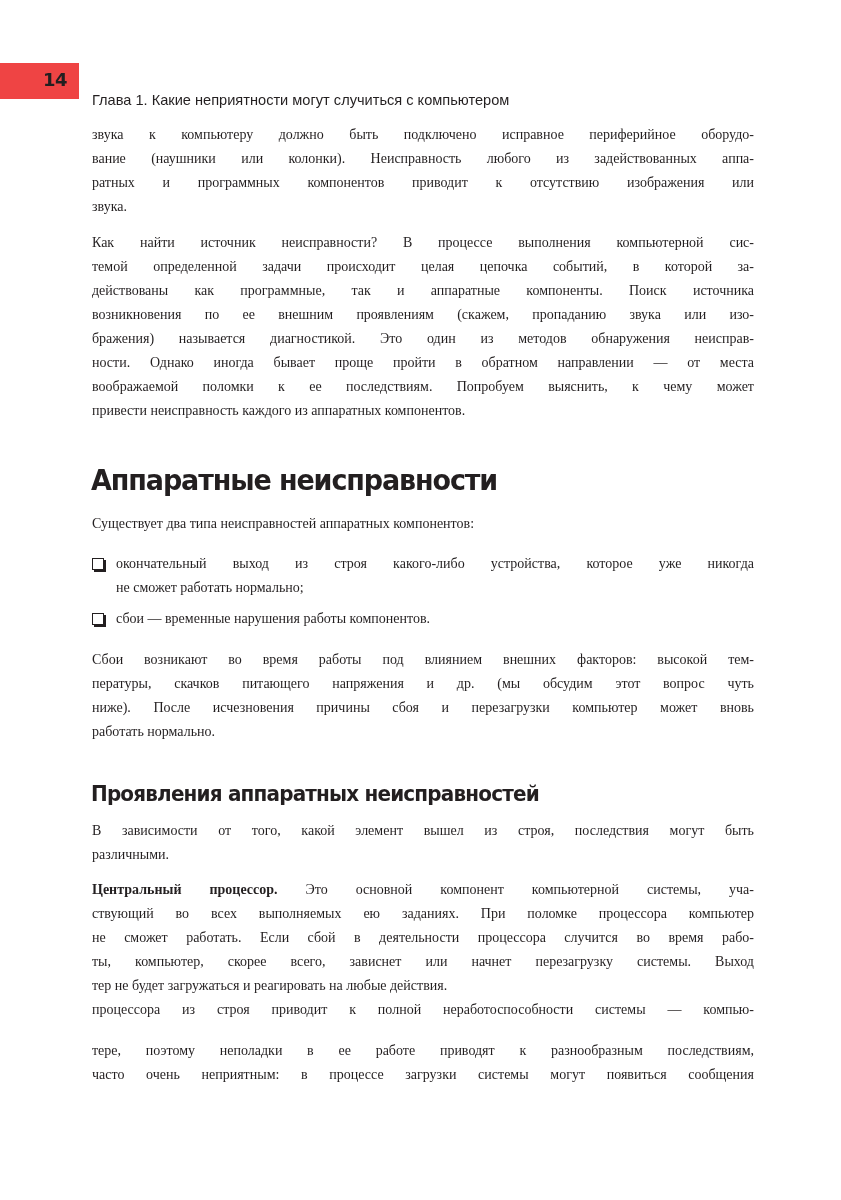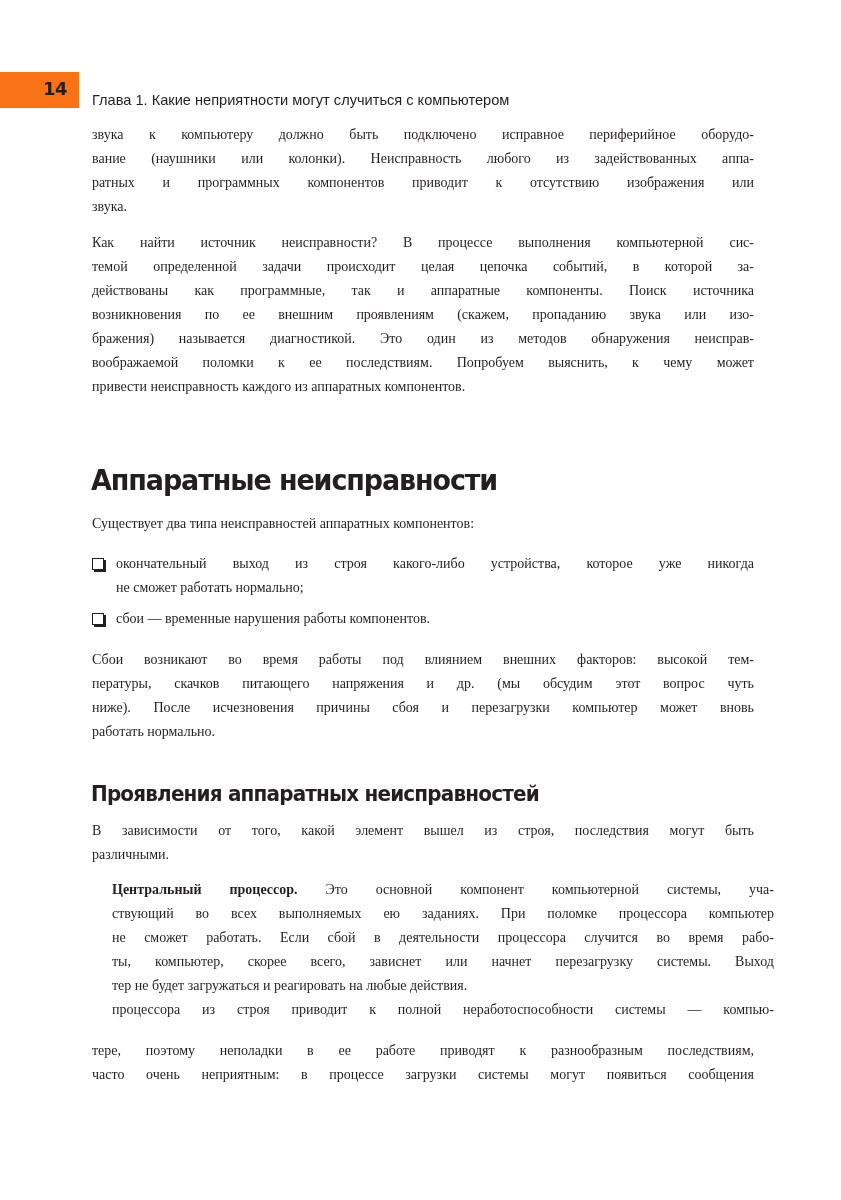--- a/index.html
+++ b/index.html
@@ -20,22 +20,21 @@
     left: 0;
     height: 36px;
     width: 600px;
   }
   .page-num-box {
     position: absolute;
     left: 0;
     top: 0;
     width: 79px;
     height: 36px;
-    background: #f97316;
-    margin-top: 9px;
+    background: #ef4444;
   }
   .page-num {
     position: absolute;
     right: 12px;
     top: 6px;
     font-family: "DejaVu Sans", sans-serif;
     font-weight: bold;
     font-size: 18px;
     letter-spacing: -0.5px;
     color: #231f20;
@@ -136,20 +135,21 @@
   <div class="line">ратных и программных компонентов приводит к отсутствию изображения или</div>
   <div class="line last">звука.</div>
 </div>
 
 <div class="para" style="top:231px;">
   <div class="line">Как найти источник неисправности? В процессе выполнения компьютерной сис-</div>
   <div class="line">темой определенной задачи происходит целая цепочка событий, в которой за-</div>
   <div class="line">действованы как программные, так и аппаратные компоненты. Поиск источника</div>
   <div class="line">возникновения по ее внешним проявлениям (скажем, пропаданию звука или изо-</div>
   <div class="line">бражения) называется диагностикой. Это один из методов обнаружения неисправ-</div>
+  <div class="line">ности. Однако иногда бывает проще пройти в обратном направлении — от места</div>
   <div class="line">воображаемой поломки к ее последствиям. Попробуем выяснить, к чему может</div>
   <div class="line last">привести неисправность каждого из аппаратных компонентов.</div>
 </div>
 
 <div class="h1">Аппаратные неисправности</div>
 
 <div class="para" style="top:512px;">
   <div class="line last">Существует два типа неисправностей аппаратных компонентов:</div>
 </div>
 
@@ -174,21 +174,21 @@
   <div class="line last">работать нормально.</div>
 </div>
 
 <div class="h2">Проявления аппаратных неисправностей</div>
 
 <div class="para" style="top:819px;">
   <div class="line">В зависимости от того, какой элемент вышел из строя, последствия могут быть</div>
   <div class="line last">различными.</div>
 </div>
 
-<div class="para" style="top:878px;margin-left:20px;">
+<div class="para" style="top:878px;">
   <div class="line"><span class="bold">Центральный процессор.</span><span> Это основной компонент компьютерной системы, уча-</span></div>
   <div class="line">ствующий во всех выполняемых ею заданиях. При поломке процессора компьютер</div>
   <div class="line">не сможет работать. Если сбой в деятельности процессора случится во время рабо-</div>
   <div class="line">ты, компьютер, скорее всего, зависнет или начнет перезагрузку системы. Выход</div>
   <div class="line last">тер не будет загружаться и реагировать на любые действия.</div>
   <div class="line">процессора из строя приводит к полной неработоспособности системы — компью-</div>
 </div>
 
 <div class="para" style="top:1039px;">
   <div class="line">тере, поэтому неполадки в ее работе приводят к разнообразным последствиям,</div>

